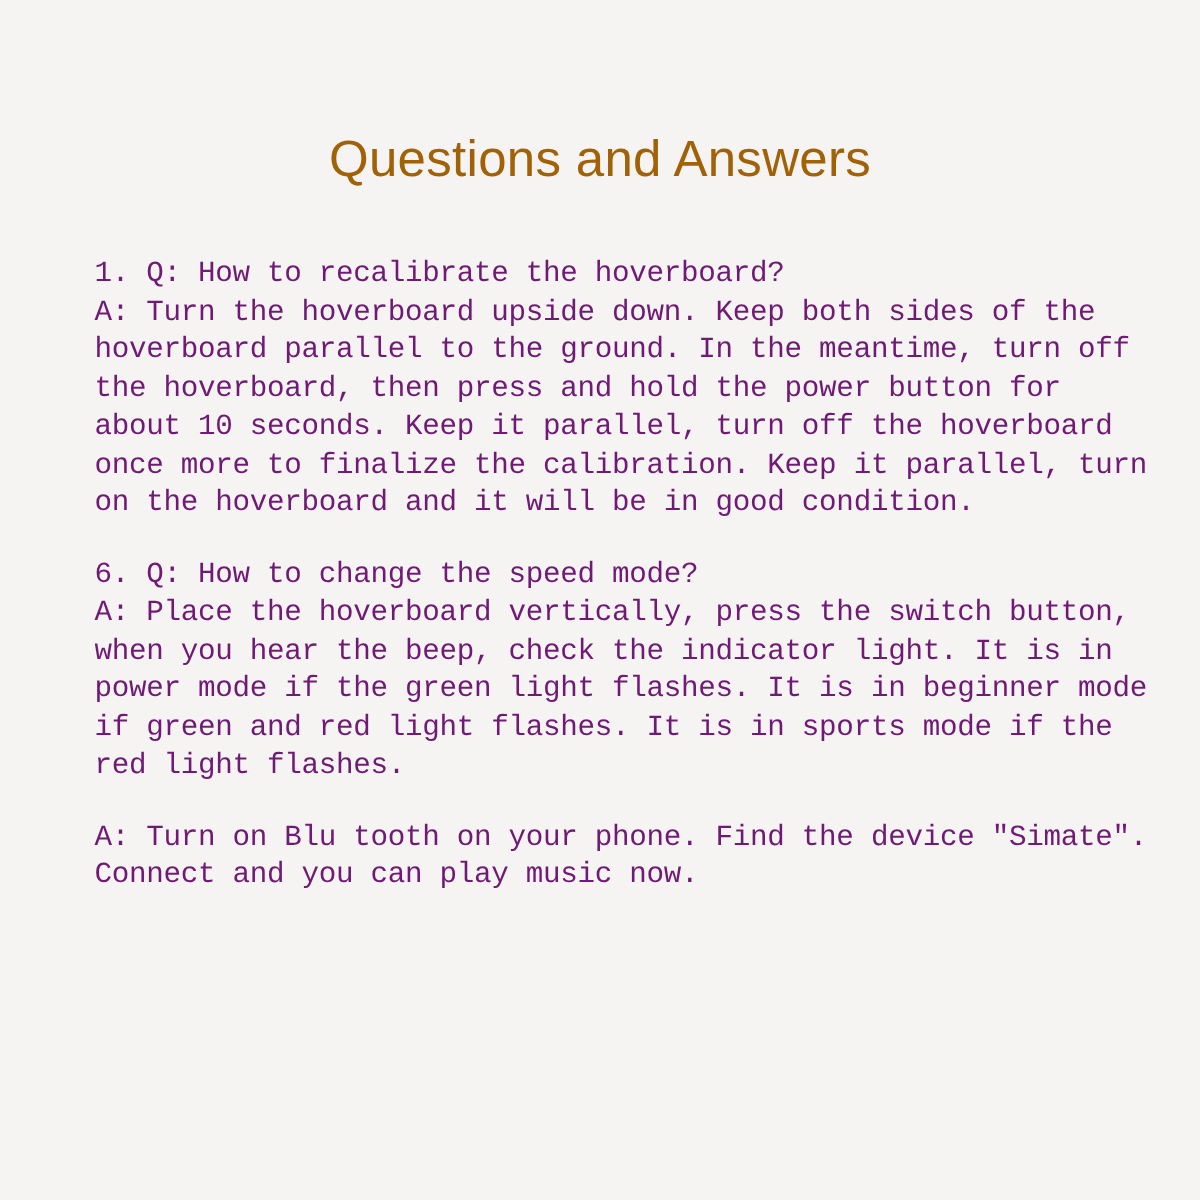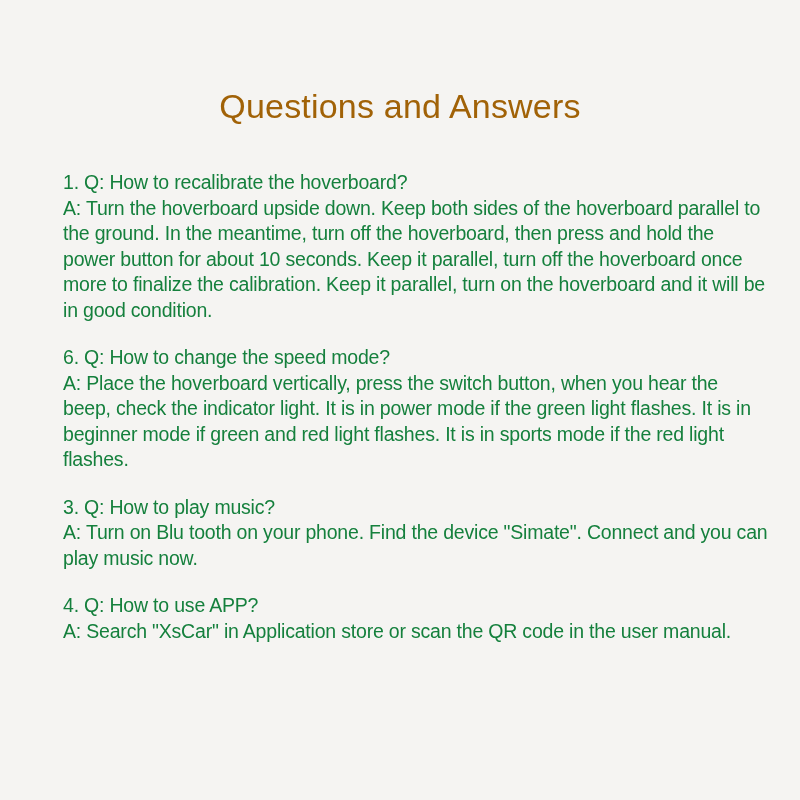--- a/index.html
+++ b/index.html
@@ -23,24 +23,25 @@
     font-size: 34px;
     font-weight: 500;
     letter-spacing: 0.2px;
     color: #a16207;
   }
   .qa-content {
     position: absolute;
     top: 170px;
     left: 63px;
     width: 706px;
-    color: #15803d;
+    color: #701a75;
     font-size: 19.5px;
     line-height: 25.5px;
     letter-spacing: -0.2px;
+    font-family: Liberation Mono, monospace;
   }
   .qa-block {
     margin: 0 0 22px 0;
   }
   .qa-question {
     margin: 0;
   }
   .qa-answer {
     margin: 0;
   }
@@ -58,23 +59,18 @@
       <p class="qa-question">1. Q: How to recalibrate the hoverboard?</p>
       <p class="qa-answer">A: Turn the hoverboard upside down. Keep both sides of the hoverboard parallel to the ground. In the meantime, turn off the hoverboard, then press and hold the power button for about 10 seconds. Keep it parallel, turn off the hoverboard once more to finalize the calibration. Keep it parallel, turn on the hoverboard and it will be in good condition.</p>
     </div>
 
     <div class="qa-block">
       <p class="qa-question">6. Q: How to change the speed mode?</p>
       <p class="qa-answer">A: Place the hoverboard vertically, press the switch button, when you hear the beep, check the indicator light. It is in power mode if the green light flashes. It is in beginner mode if green and red light flashes. It is in sports mode if the red light flashes.</p>
     </div>
 
     <div class="qa-block">
-      <p class="qa-question">3. Q: How to play music?</p>
       <p class="qa-answer">A: Turn on Blu tooth on your phone. Find the device "Simate". Connect and you can play music now.</p>
     </div>
 
-    <div class="qa-block">
-      <p class="qa-question">4. Q: How to use APP?</p>
-      <p class="qa-answer">A: Search "XsCar" in Application store or scan the QR code in the user manual.</p>
-    </div>
 
   </div>
 </div>
 
 </body></html>

